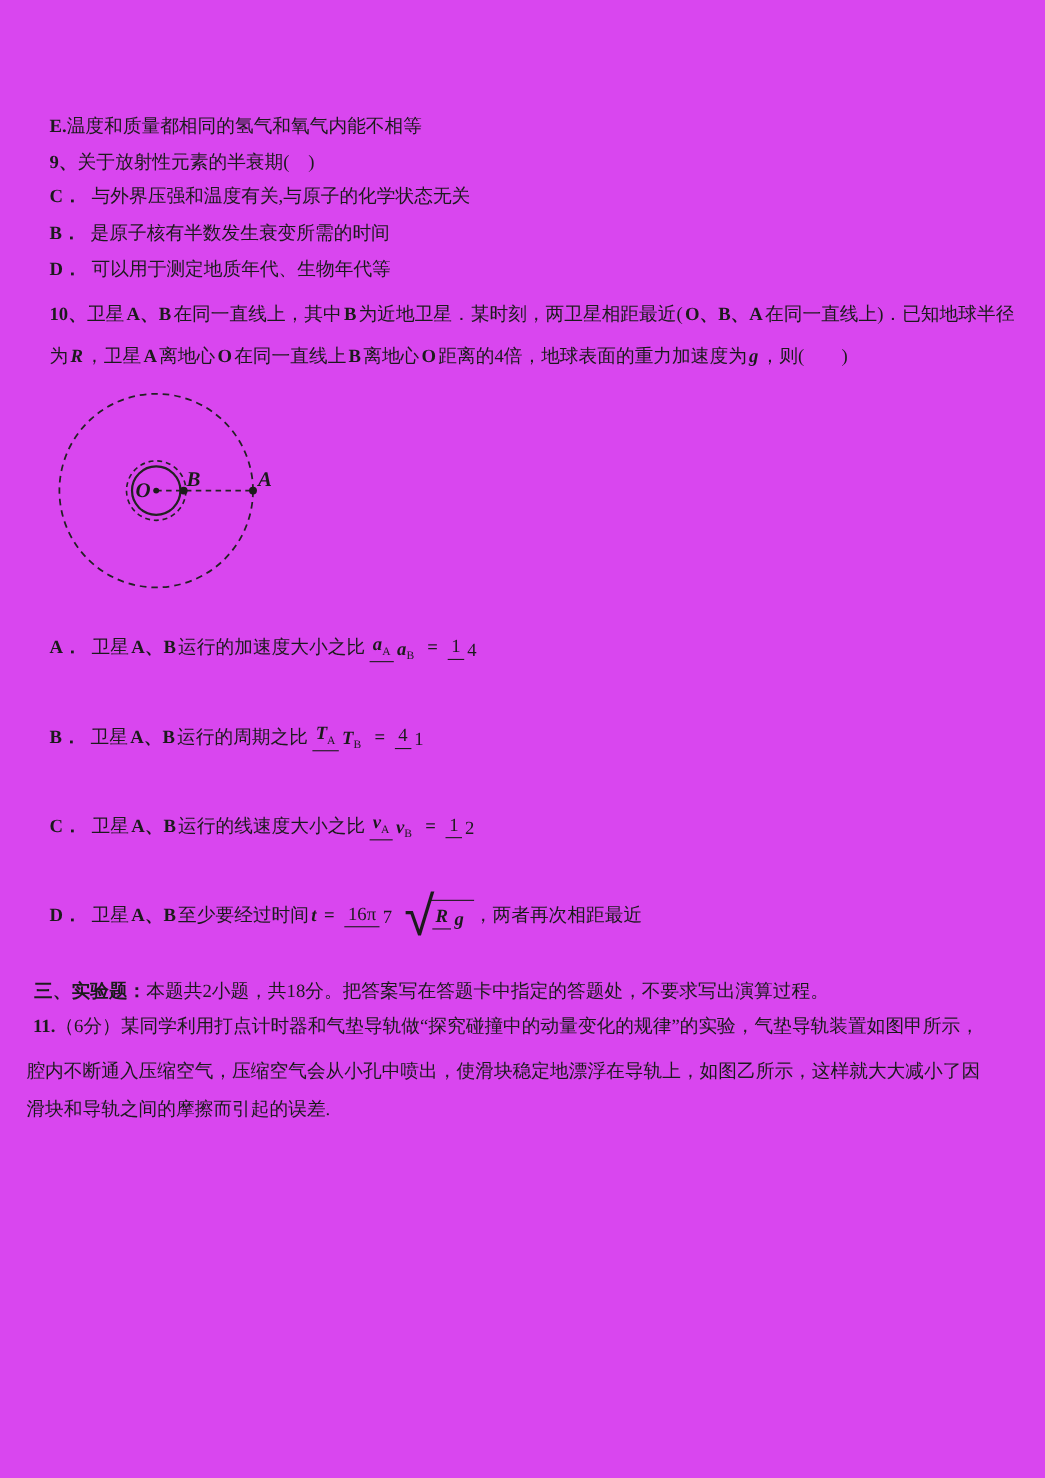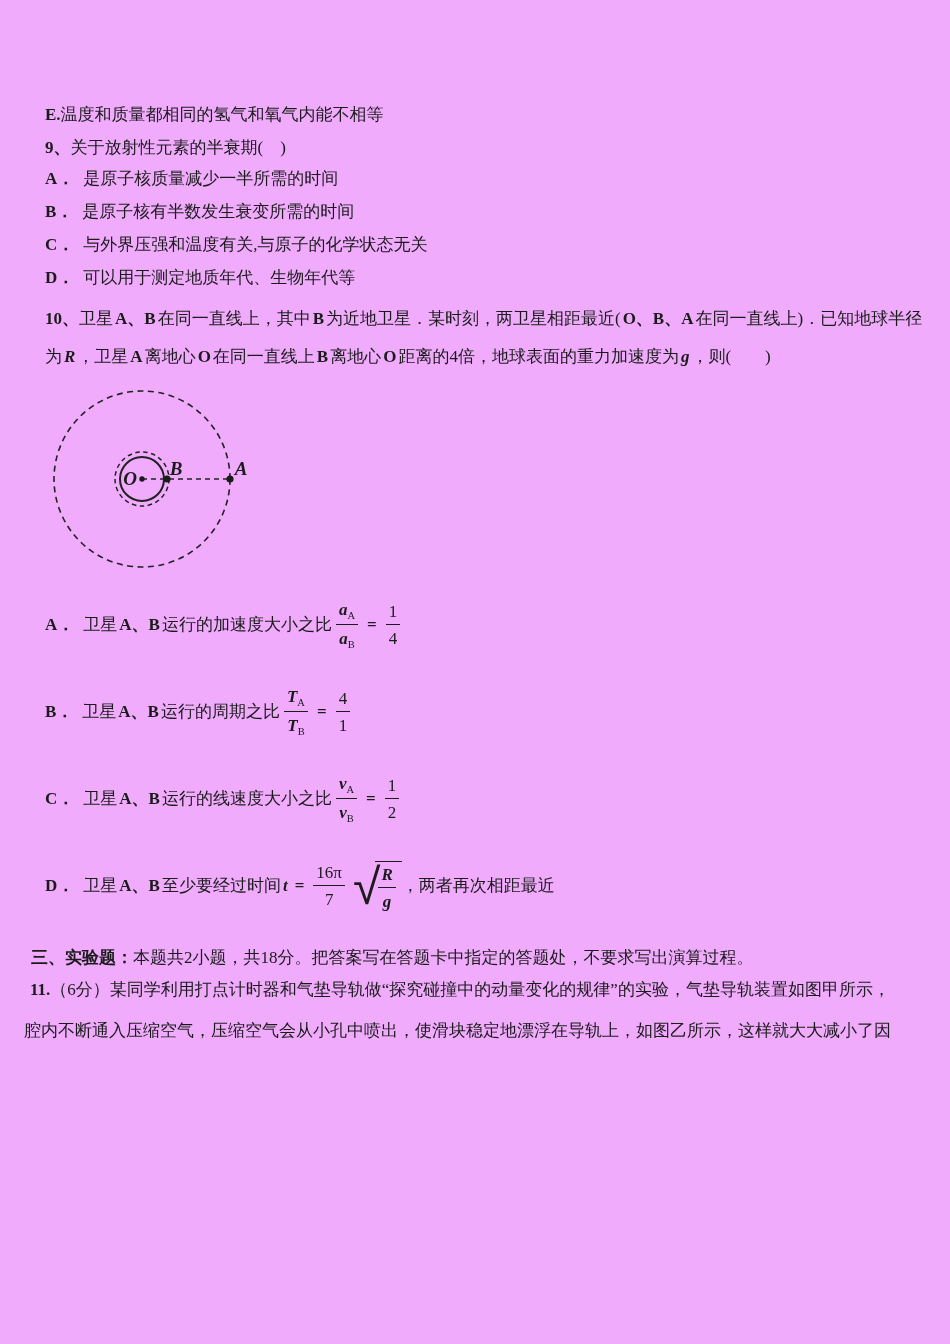--- a/index.html
+++ b/index.html
@@ -1,41 +1,41 @@
 <!DOCTYPE html>
 <html><head>
 <meta charset="utf-8">
 <style>
   html,body{margin:0;padding:0;background:#e8e8e8;}
   .page{
     position:relative;
     width:950px;height:1344px;
     margin:0 auto;
-    background:#f0abfc;
+    background:#d946ef;
     box-sizing:border-box;
     padding:104px 38px 0 45px;
     font-family:"Liberation Serif","DejaVu Serif",serif;
     font-size:17px;line-height:22px;
     color:#1b1b1b;
     overflow:hidden;
   }
   .line{margin:0 0 11px 0;white-space:nowrap;}
   .b{font-weight:bold;}
-  .lat{font-weight:bold;margin:16px 2px;}
+  .lat{font-weight:bold;margin:6px 2px;}
   .var{font-style:italic;font-weight:bold;margin:0 2px;}
   .opt-label{font-weight:bold;margin-right:9px;}
   .stem{margin-bottom:9px;}
   .q10para{line-height:38px;margin:10px 0 0 0;}
   .q10para .pline{white-space:nowrap;}
   
   .orbit-figure{display:block;margin:14px 0 0 5px;}
   
   .opts{margin-top:26px;}
   .opt-row{display:flex;align-items:center;margin-bottom:33px;min-height:48px;white-space:nowrap;}
-  .frac{display:inline-flex;flex-direction:column;align-items:center;vertical-align:middle;margin:0 4px;line-height:1.15;justify-content:space-between;}
+  .frac{display:inline-flex;flex-direction:row;align-items:center;vertical-align:middle;margin:0 4px;line-height:1.15;justify-content:space-between;}
   .frac .num{padding:0 3px 2px 3px;border-bottom:1.4px solid #1b1b1b;text-align:center;}
   .frac .den{padding:4px 3px 0 3px;text-align:center;}
   .frac sub{font-size:10.5px;font-style:normal;line-height:1;vertical-align:-4px;}
   .frac .v{font-style:italic;font-weight:bold;}
   .eq{margin:0 5px;font-weight:bold;}
   .sqrt{display:inline-flex;align-items:center;margin-left:4px;}
   .sqrt .rad{font-family:"DejaVu Sans",sans-serif;font-size:50px;font-weight:200;line-height:0.92;margin-right:-5px;transform:translateY(1px);}
   .sqrt .inner{border-top:1.6px solid #1b1b1b;padding:3px 6px 0 3px;}
   
   .sec3{margin:34px 0 0 -14px;white-space:nowrap;}
@@ -44,23 +44,22 @@
   .q11-cont{margin-top:6px;}
 </style>
 </head>
 <body>
 
 <div class="page">
 
   <div class="line"><span class="b">E.</span><span>温度和质量都相同的氢气和氧气内能不相等</span></div>
 
   <div class="line stem"><span class="b">9、</span><span>关于放射性元素的半衰期(　)</span></div>
-  <div class="line"><span class="opt-label">A．</span><span>是原子核质量减少一半所需的时间</span></div>
+  <div class="line"><span class="opt-label">C．</span><span>与外界压强和温度有关,与原子的化学状态无关</span></div>
   <div class="line"><span class="opt-label">B．</span><span>是原子核有半数发生衰变所需的时间</span></div>
-  <div class="line"><span class="opt-label">C．</span><span>与外界压强和温度有关,与原子的化学状态无关</span></div>
   <div class="line"><span class="opt-label">D．</span><span>可以用于测定地质年代、生物年代等</span></div>
 
   <div class="q10para">
     <div class="pline"><span class="b">10、</span><span>卫星</span><span class="lat">A、B</span><span>在同一直线上，其中</span><span class="lat">B</span><span>为近地卫星．某时刻，两卫星相距最近(</span><span class="lat">O、B、A</span><span>在同一直线上)．已知地球半径</span></div>
     <div class="pline"><span>为</span><span class="var">R</span><span>，卫星</span><span class="lat">A</span><span>离地心</span><span class="lat">O</span><span>在同一直线上</span><span class="lat">B</span><span>离地心</span><span class="lat">O</span><span>距离的4倍，地球表面的重力加速度为</span><span class="var">g</span><span>，则(　　)</span></div>
   </div>
 
   <svg class="orbit-figure" width="212" height="182" viewBox="0 0 212 182">
     <circle cx="92" cy="89" r="88" fill="none" stroke="#222" stroke-width="1.6" stroke-dasharray="6 4.5"></circle>
     <circle cx="92" cy="89" r="27" fill="none" stroke="#222" stroke-width="1.5" stroke-dasharray="4.5 3.5"></circle>
@@ -146,14 +145,15 @@
       </span>
       <span>，两者再次相距最近</span>
     </div>
 
   </div>
 
   <div class="sec3"><span class="b">三、实验题：</span><span>本题共2小题，共18分。把答案写在答题卡中指定的答题处，不要求写出演算过程。</span></div>
 
   <div class="q11-first"><span class="b">11.</span><span>（6分）</span><span>某同学利用打点计时器和气垫导轨做“探究碰撞中的动量变化的规律”的实验，气垫导轨装置如图甲所示，</span></div>
   <div class="q11-line"><span>腔内不断通入压缩空气，压缩空气会从小孔中喷出，使滑块稳定地漂浮在导轨上，如图乙所示，这样就大大减小了因</span></div>
+  <div class="q11-line"><span>滑块和导轨之间的摩擦而引起的误差.</span></div>
 
 </div>
 
 </body></html>

